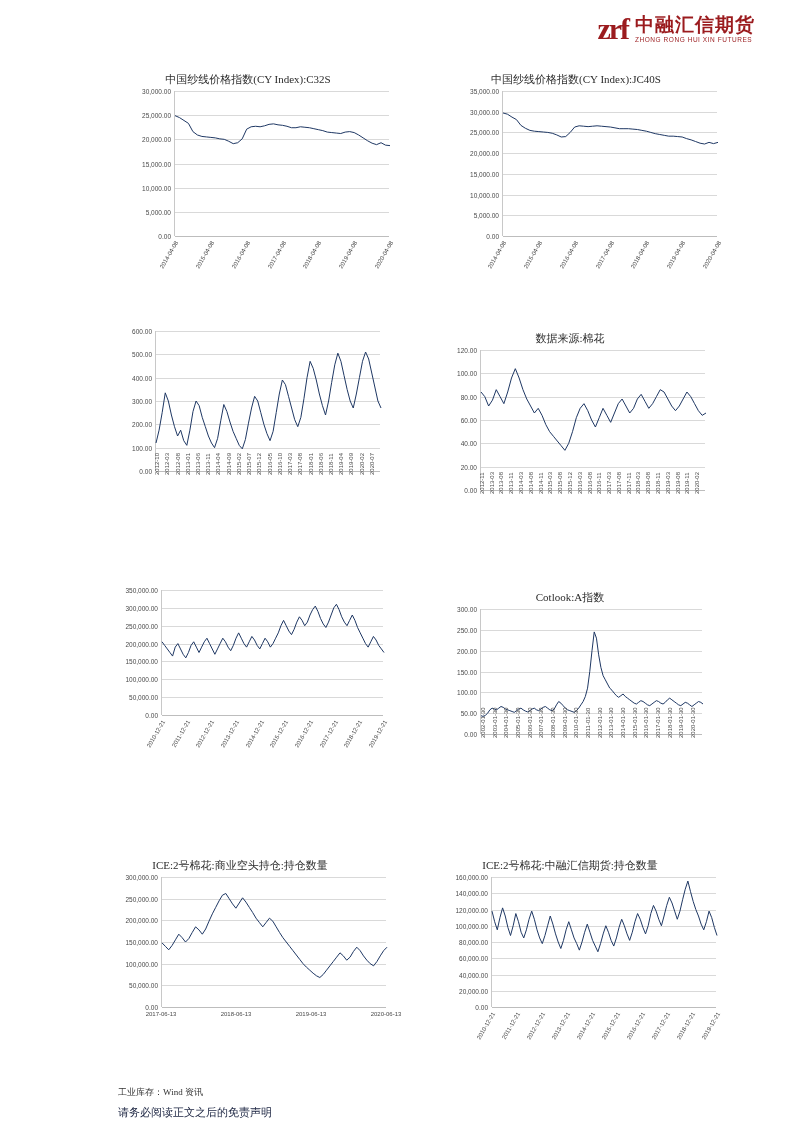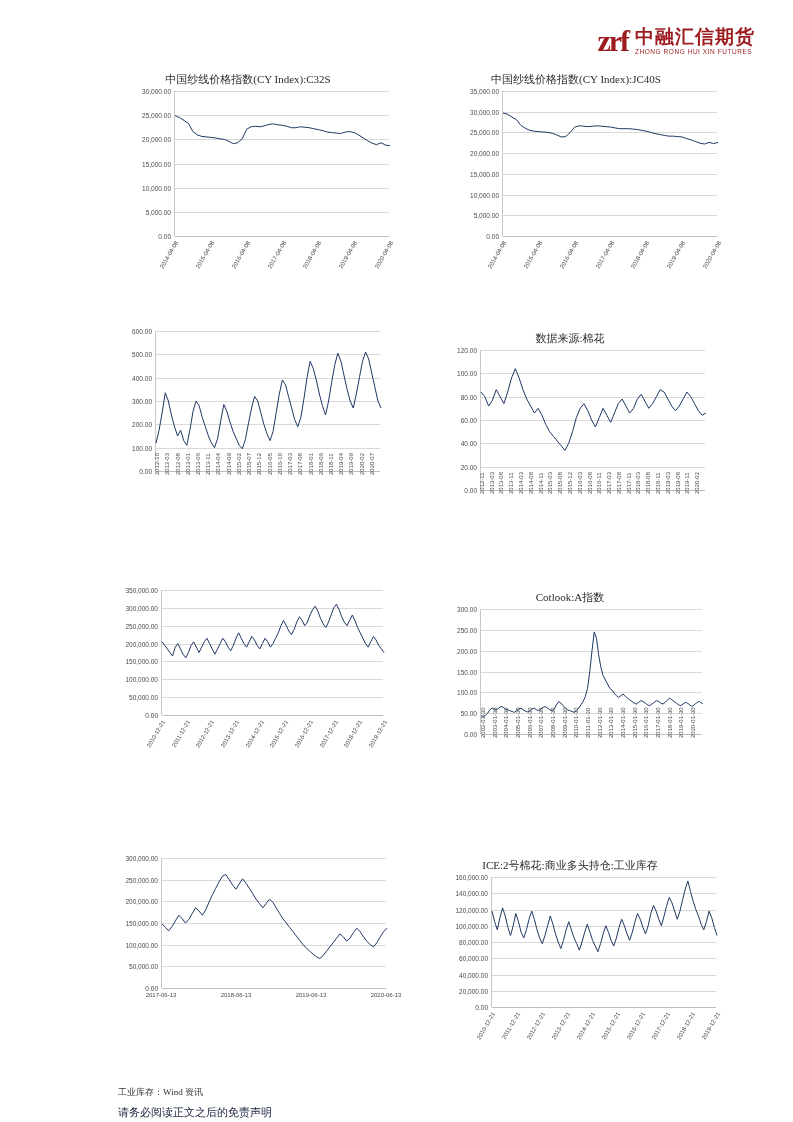--- a/index.html
+++ b/index.html
@@ -9,21 +9,21 @@
     font-family:"Liberation Sans", sans-serif;
     color:#1a2340;
     position:relative;
     overflow:hidden;
   }
   .page{position:relative;width:793px;height:1122px;}
 
   
   .logo{
     position:absolute; right:38px; top:14px;
-    display:flex; align-items:center; gap:7px;margin-top:12px;
+    display:flex; align-items:center; gap:7px;
   }
   .logo-mark{
     font-family:"Liberation Serif", serif;
     font-size:30px; font-weight:bold; color:#9b1b1e;
     letter-spacing:-2px; line-height:1;
   }
   .logo-txt{line-height:1.05;}
   .logo-cn{
     font-family:"Liberation Serif", serif;
     font-size:19px; font-weight:bold; color:#9b1b1e; letter-spacing:1px;
@@ -350,20 +350,21 @@
           <span style="left: 169.421px; top: 0px;">2016-01-30</span>
           <span style="left: 181.105px; top: 0px;">2017-01-30</span>
           <span style="left: 192.789px; top: 0px;">2018-01-30</span>
           <span style="left: 204.474px; top: 0px;">2019-01-30</span>
           <span style="left: 216.158px; top: 0px;">2020-01-30</span>
         </div>
       </div>
   </div>
 
   <div class="chart" id="ch6" style="left:95px;top:858px;width:290px;">
+    <div class="chart-title">ICE:2号棉花:商业空头持仓:持仓数量</div>
     <div class="plotwrap" style="height:170px;">
         <div class="axis-labels" style="width: 66px; height: 130px;">
           <div style="top: 130px;">0.00</div>
           <div style="top: 108.333px;">50,000.00</div>
           <div style="top: 86.6667px;">100,000.00</div>
           <div style="top: 65px;">150,000.00</div>
           <div style="top: 43.3333px;">200,000.00</div>
           <div style="top: 21.6667px;">250,000.00</div>
           <div style="top: 0px;">300,000.00</div>
         </div>
@@ -382,21 +383,21 @@
         <div class="xlabels flat" style="left: 66px; top: 134px; width: 225px;">
           <span style="left: 0px; top: 0px;">2017-06-13</span>
           <span style="left: 75px; top: 0px;">2018-06-13</span>
           <span style="left: 150px; top: 0px;">2019-06-13</span>
           <span style="left: 225px; top: 0px;">2020-06-13</span>
         </div>
       </div>
   </div>
 
   <div class="chart" id="ch7" style="left:425px;top:858px;width:290px;">
-    <div class="chart-title">ICE:2号棉花:商业多头持仓:工业库存</div>
+    <div class="chart-title">ICE:2号棉花:中融汇信期货:持仓数量</div>
     <div class="plotwrap" style="height:170px;">
         <div class="axis-labels" style="width: 66px; height: 130px;">
           <div style="top: 130px;">0.00</div>
           <div style="top: 113.75px;">20,000.00</div>
           <div style="top: 97.5px;">40,000.00</div>
           <div style="top: 81.25px;">60,000.00</div>
           <div style="top: 65px;">80,000.00</div>
           <div style="top: 48.75px;">100,000.00</div>
           <div style="top: 32.5px;">120,000.00</div>
           <div style="top: 16.25px;">140,000.00</div>

